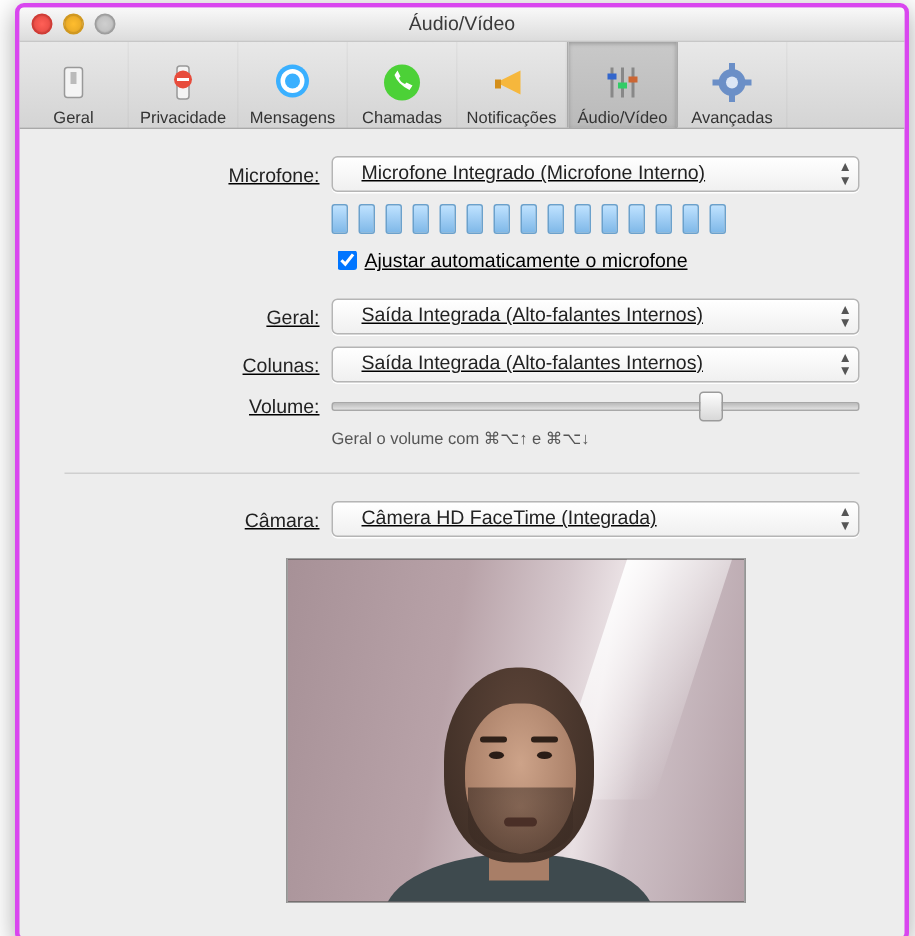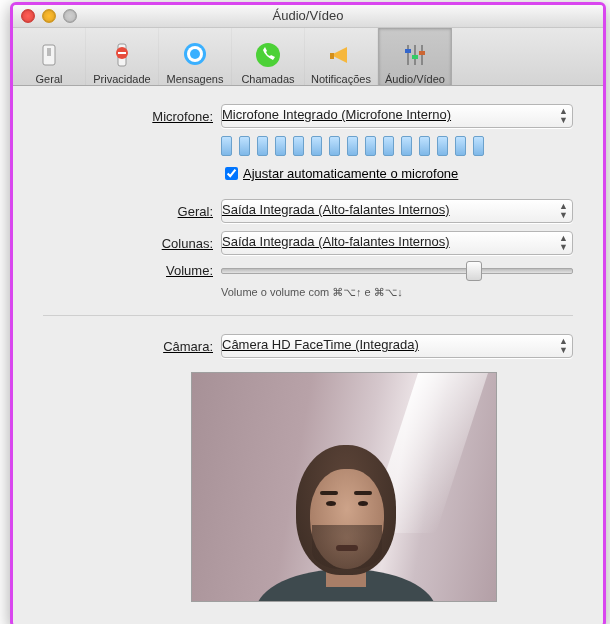--- a/index.html
+++ b/index.html
@@ -98,21 +98,21 @@
   padding-right: 8px;
   color: #222;
 }
 .select {
   flex: 1;
   height: 22px;
   background: linear-gradient(#ffffff,#f0f0f0);
   border: 1px solid #b5b5b5;
   border-radius: 4px;
   box-shadow: 0 1px 0 #fff, inset 0 1px 0 #fff;
-  padding: 0 20px 0 0;
+  padding: 0 20px 0 19px;
   line-height: 20px;
   font-size: 13px;
   position: relative;
   color: #222;
 }
 .select .arrows {
   position: absolute;
   right: 4px; top: 2px;
   font-size: 9px;
   line-height: 9px;
@@ -295,20 +295,35 @@
           <rect x="6" y="4" width="2" height="20" fill="#888"></rect>
             <rect x="13" y="4" width="2" height="20" fill="#888"></rect>
             <rect x="20" y="4" width="2" height="20" fill="#888"></rect>
           <rect x="4" y="8" width="6" height="4" fill="#36c"></rect>
             <rect x="11" y="14" width="6" height="4" fill="#3c6"></rect>
             <rect x="18" y="10" width="6" height="4" fill="#c63"></rect>
         </svg>
       </div>
       <span>Áudio/Vídeo</span>
     </div>
+    <div class="tbtn">
+      <div class="ico">
+        <svg width="28" height="28">
+            <circle cx="14" cy="14" r="9" fill="#6b8fc7"></circle>
+            <circle cx="14" cy="14" r="4" fill="#dce6f5"></circle>
+        <g fill="#6b8fc7">
+              <rect x="12" y="1" width="4" height="5"></rect>
+              <rect x="12" y="22" width="4" height="5"></rect>
+              <rect x="1" y="12" width="5" height="4"></rect>
+              <rect x="22" y="12" width="5" height="4"></rect>
+            </g>
+          </svg>
+      </div>
+      <span>Avançadas</span>
+    </div>
   </div>
 
   <div class="content">
 
     <div class="row">
       <div class="label">Microfone:</div>
       <div class="select">
         <span>Microfone Integrado (Microfone Interno)</span>
         <span class="arrows">▲<br>▼</span>
       </div>
@@ -355,21 +370,21 @@
 
     <div class="row">
       <div class="label">Volume:</div>
       <div class="slider-wrap">
         <div class="slider-track">
           <div class="slider-thumb"></div>
         </div>
       </div>
     </div>
 
-    <div class="hint">Volume o volume com ⌘⌥↑ e ⌘⌥↓</div>
+    <div class="hint">Geral o volume com ⌘⌥↑ e ⌘⌥↓</div>
 
     <hr class="sep">
 
     <div class="row">
       <div class="label">Câmara:</div>
       <div class="select">
         <span>Câmera HD FaceTime (Integrada)</span>
         <span class="arrows">▲<br>▼</span>
       </div>
     </div>

